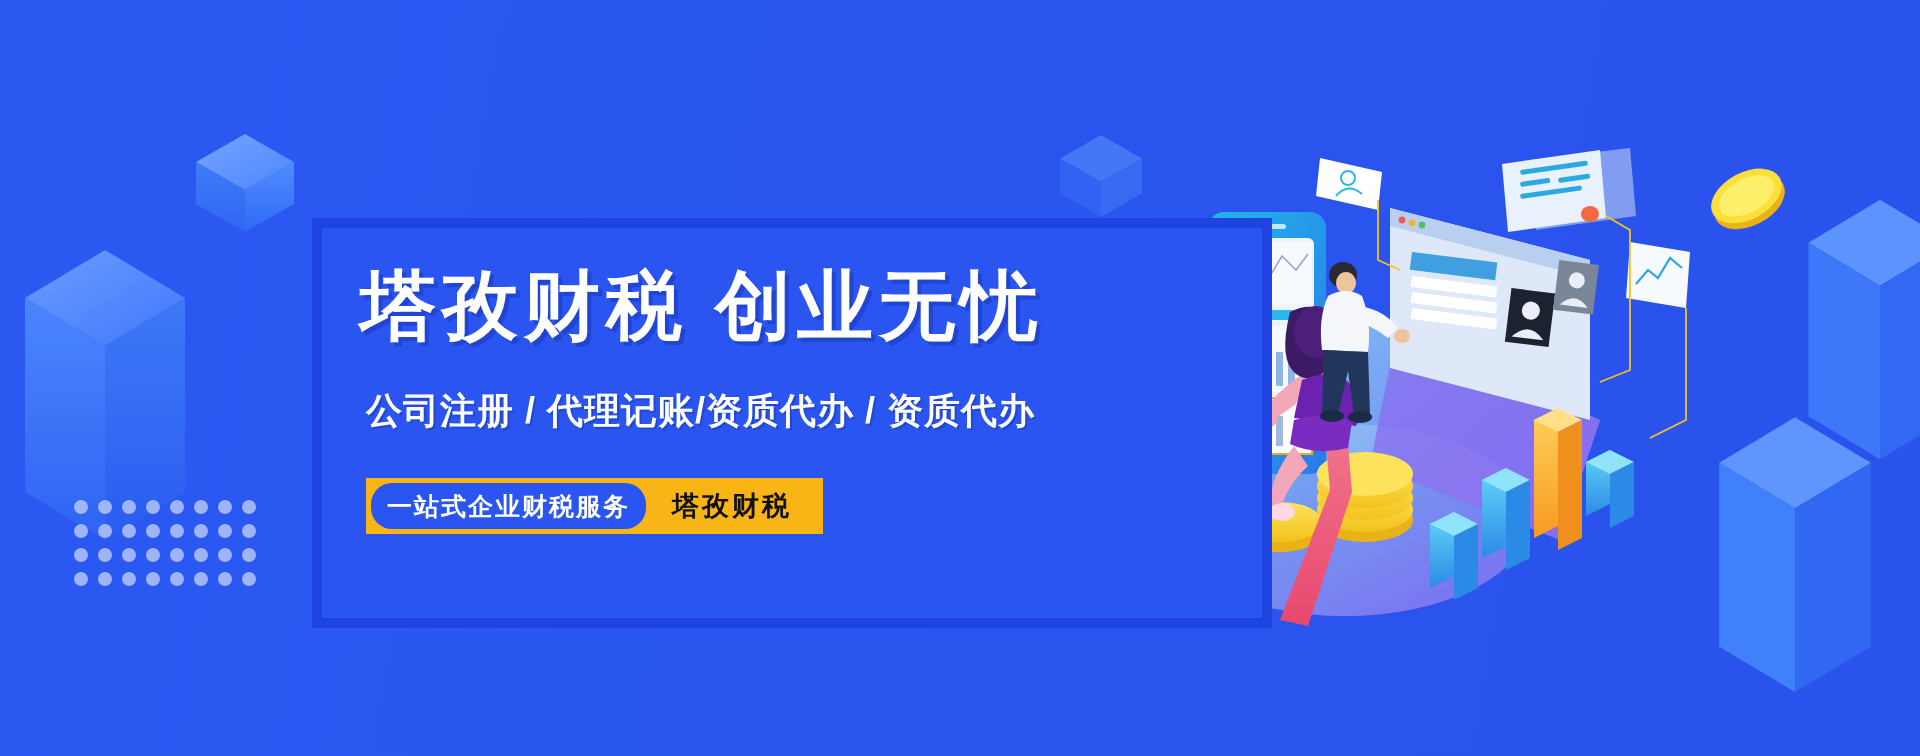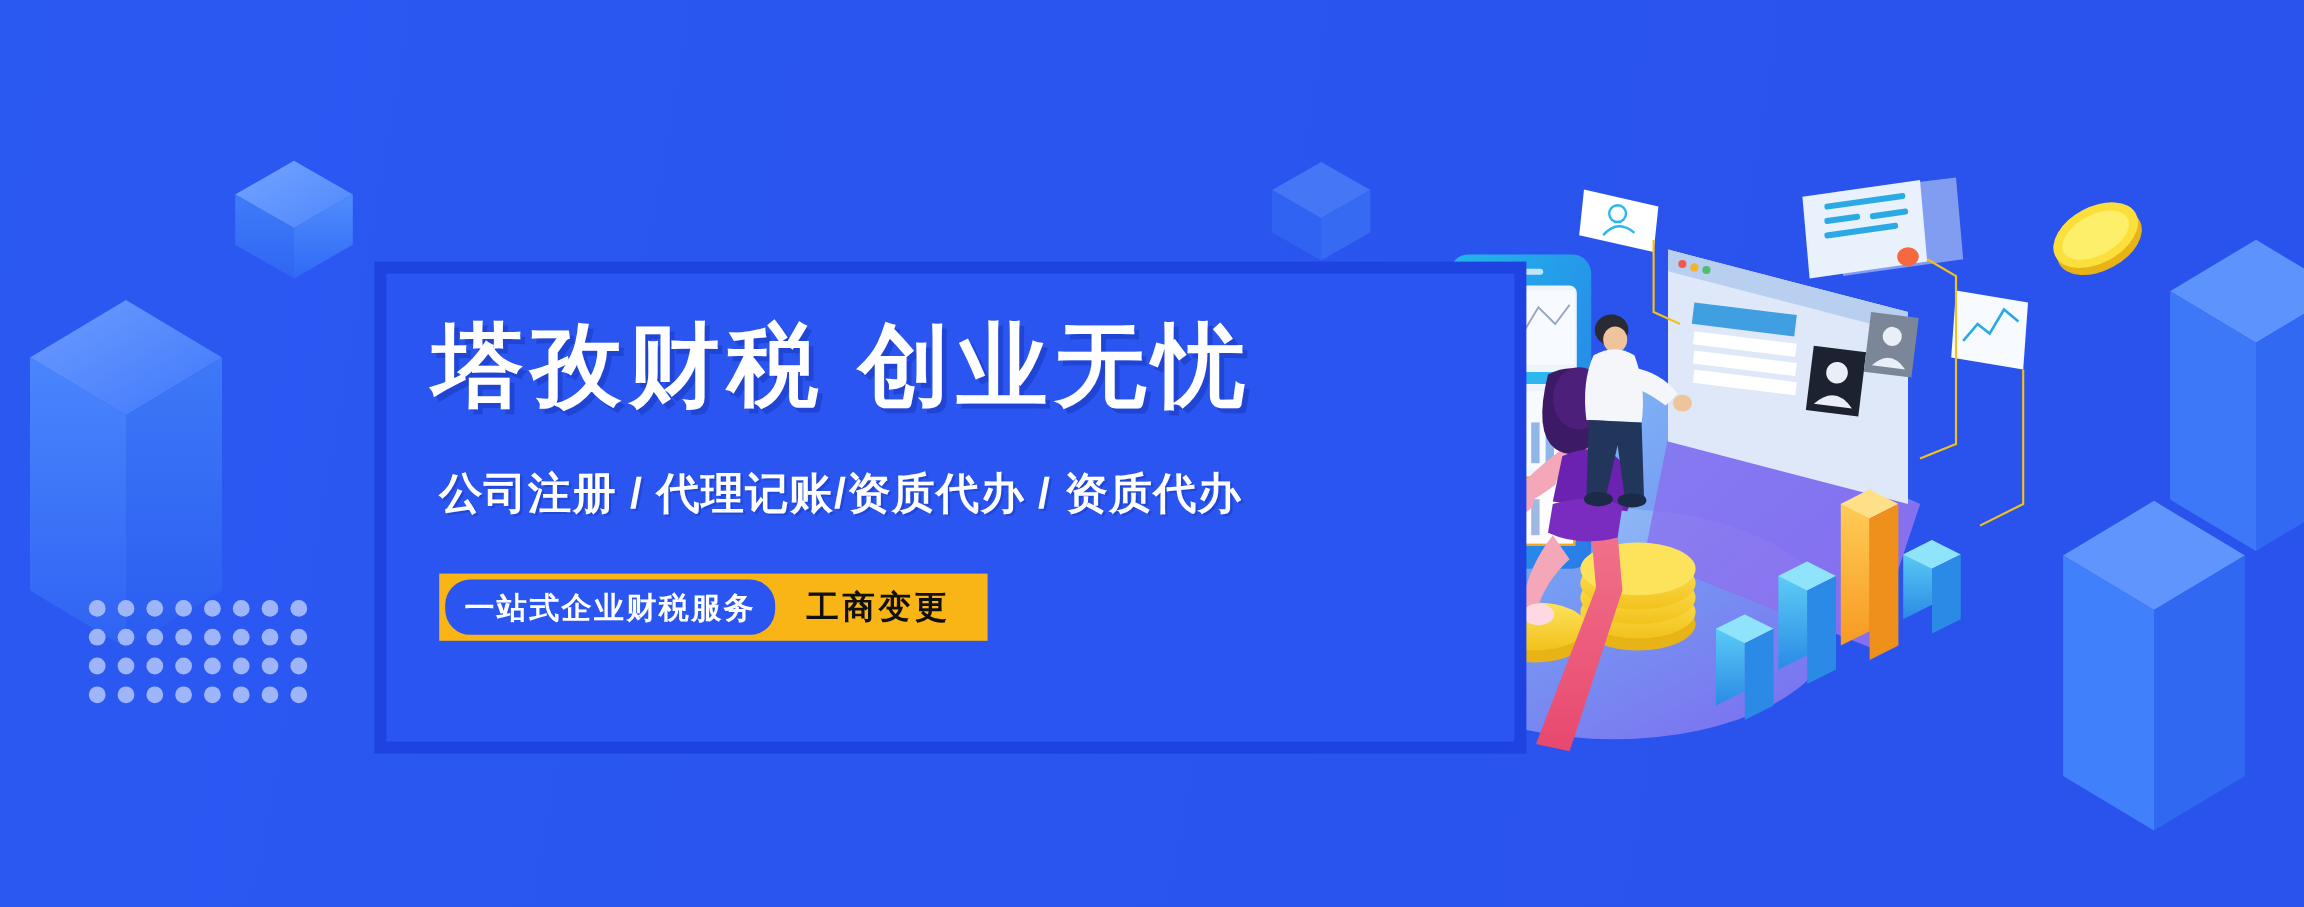--- a/index.html
+++ b/index.html
@@ -379,19 +379,19 @@
 
   <div id="panel">
     <div id="panel-inner">
 
       <div id="headline">塔孜财税  创业无忧</div>
 
       <div id="subtitle">公司注册 / 代理记账/资质代办 / 资质代办</div>
 
       <div id="cta-bar">
         <div id="cta-tagline">一站式企业财税服务</div>
-        <div id="cta-button">工商变更</div>
+        <div id="cta-button">塔孜财税</div>
       </div>
 
     </div>
   </div>
 
 </div>
 
 </body></html>

